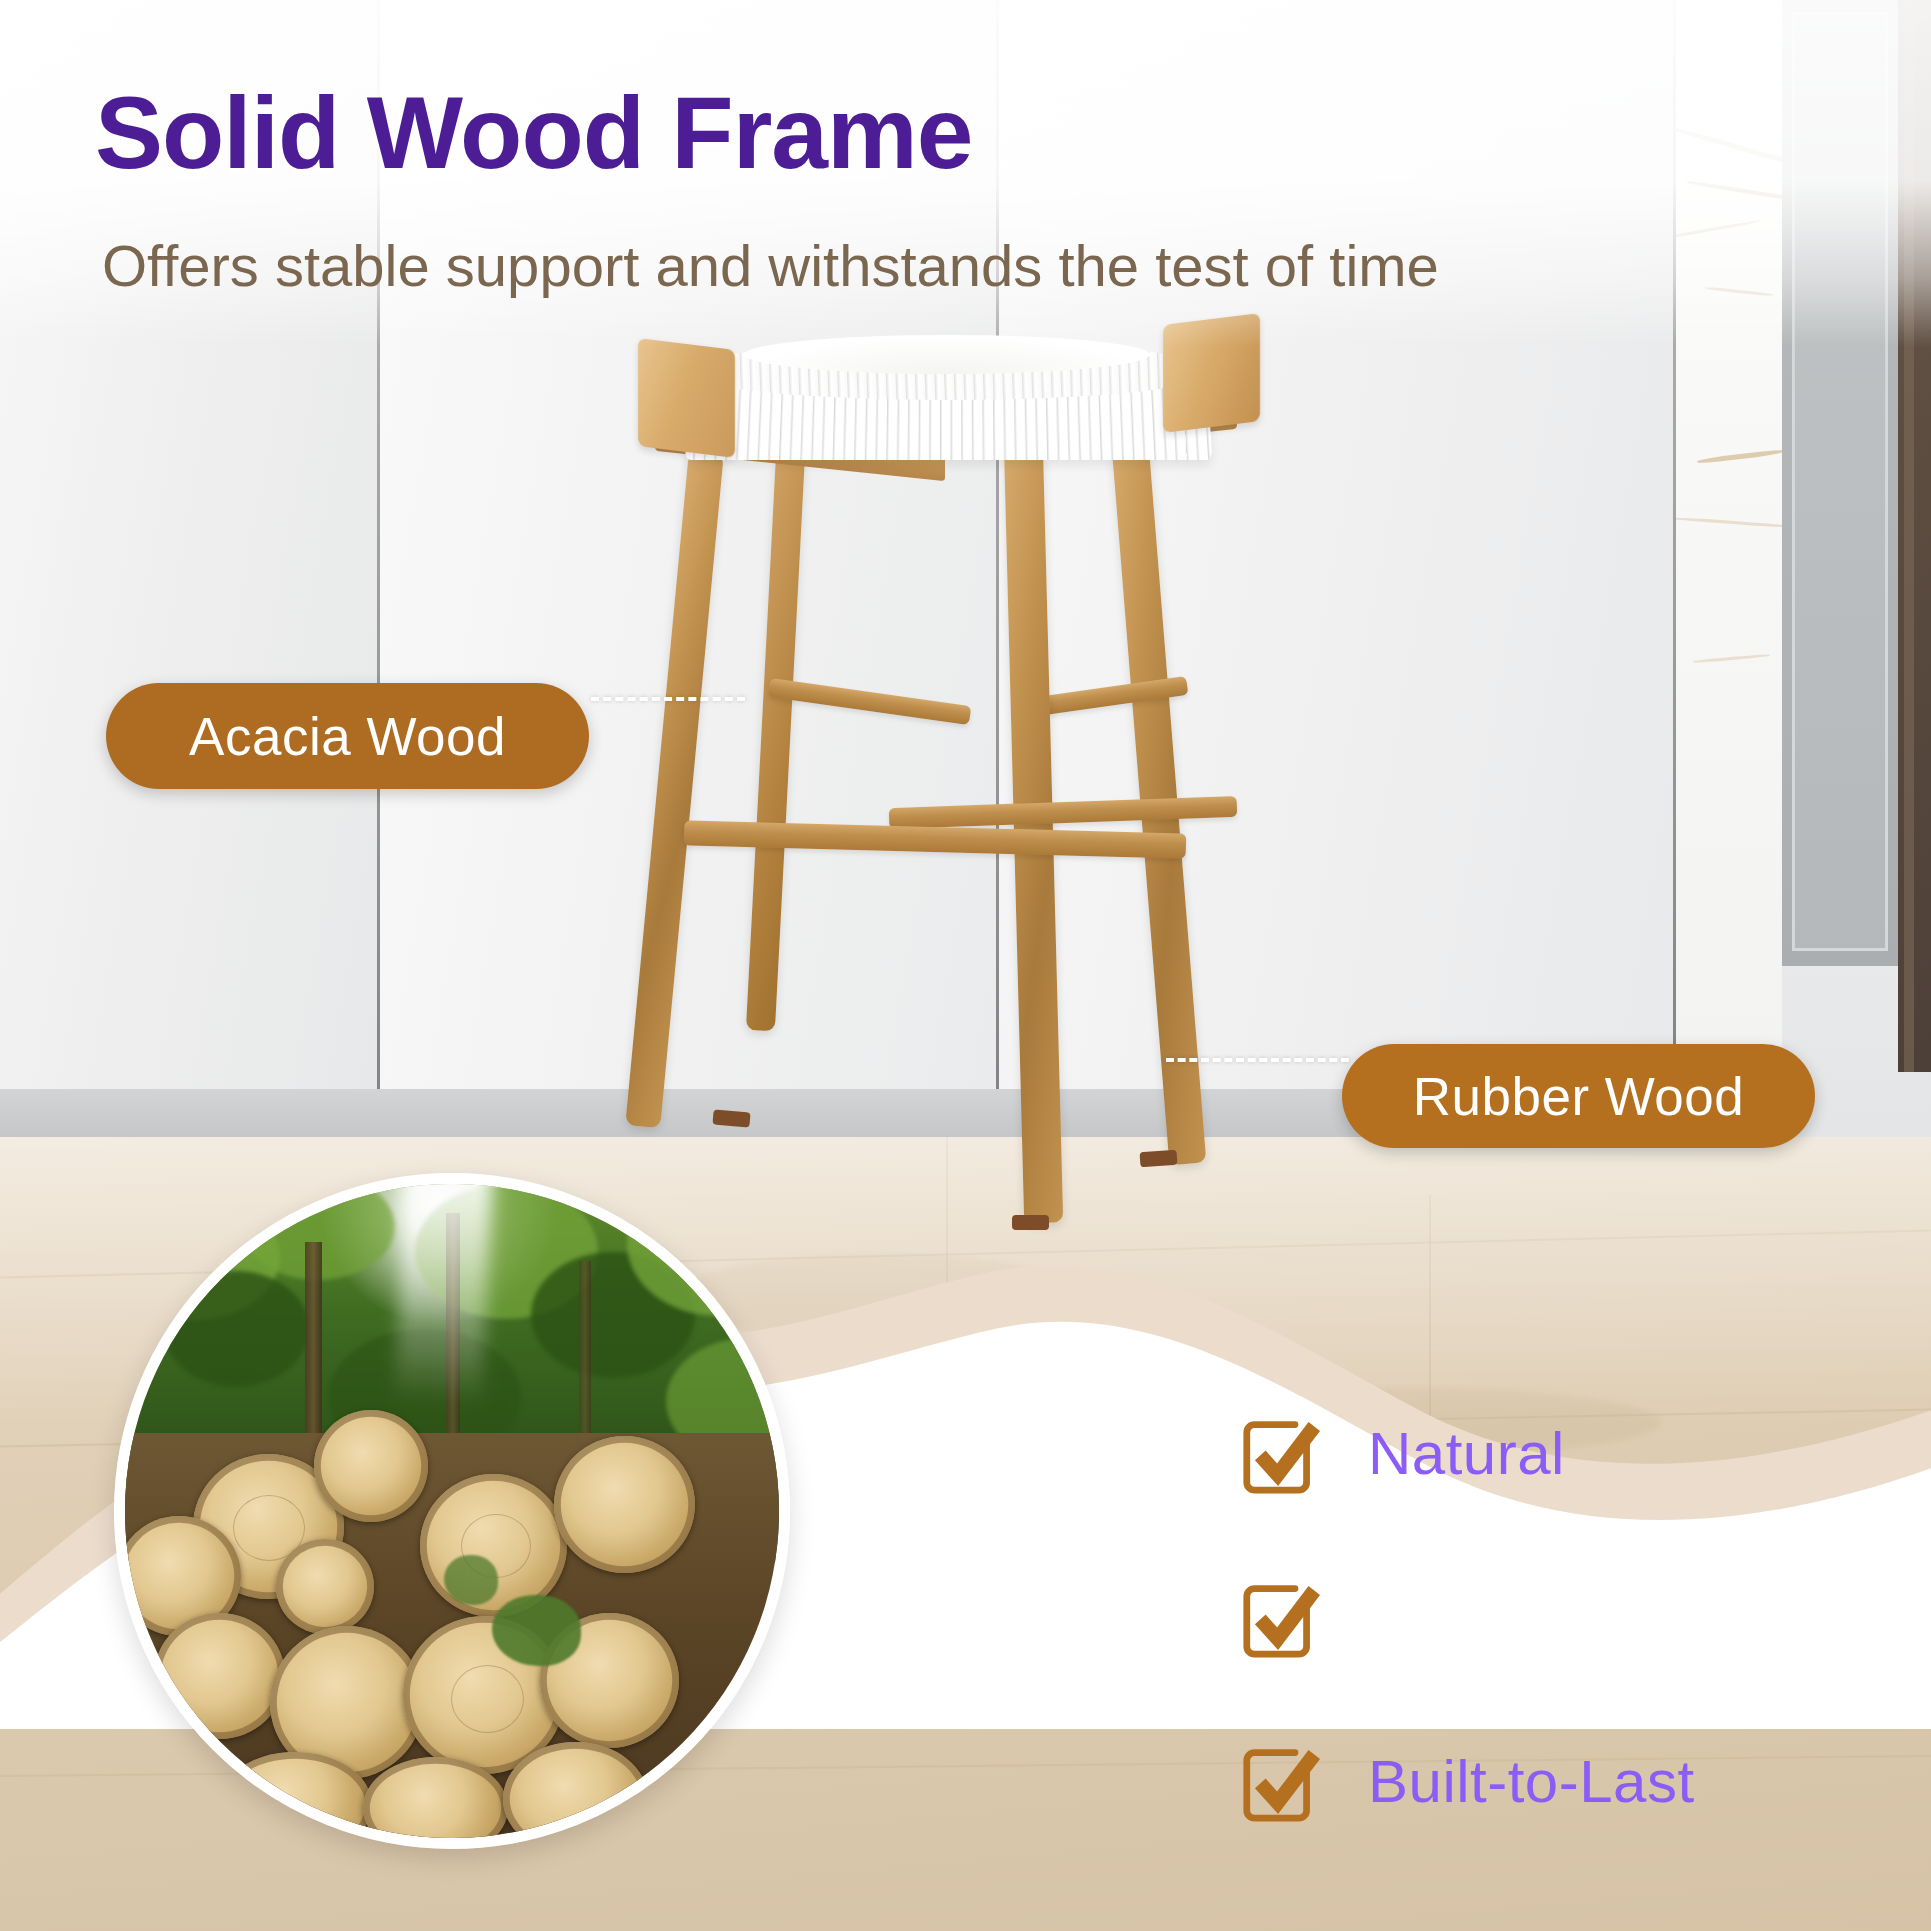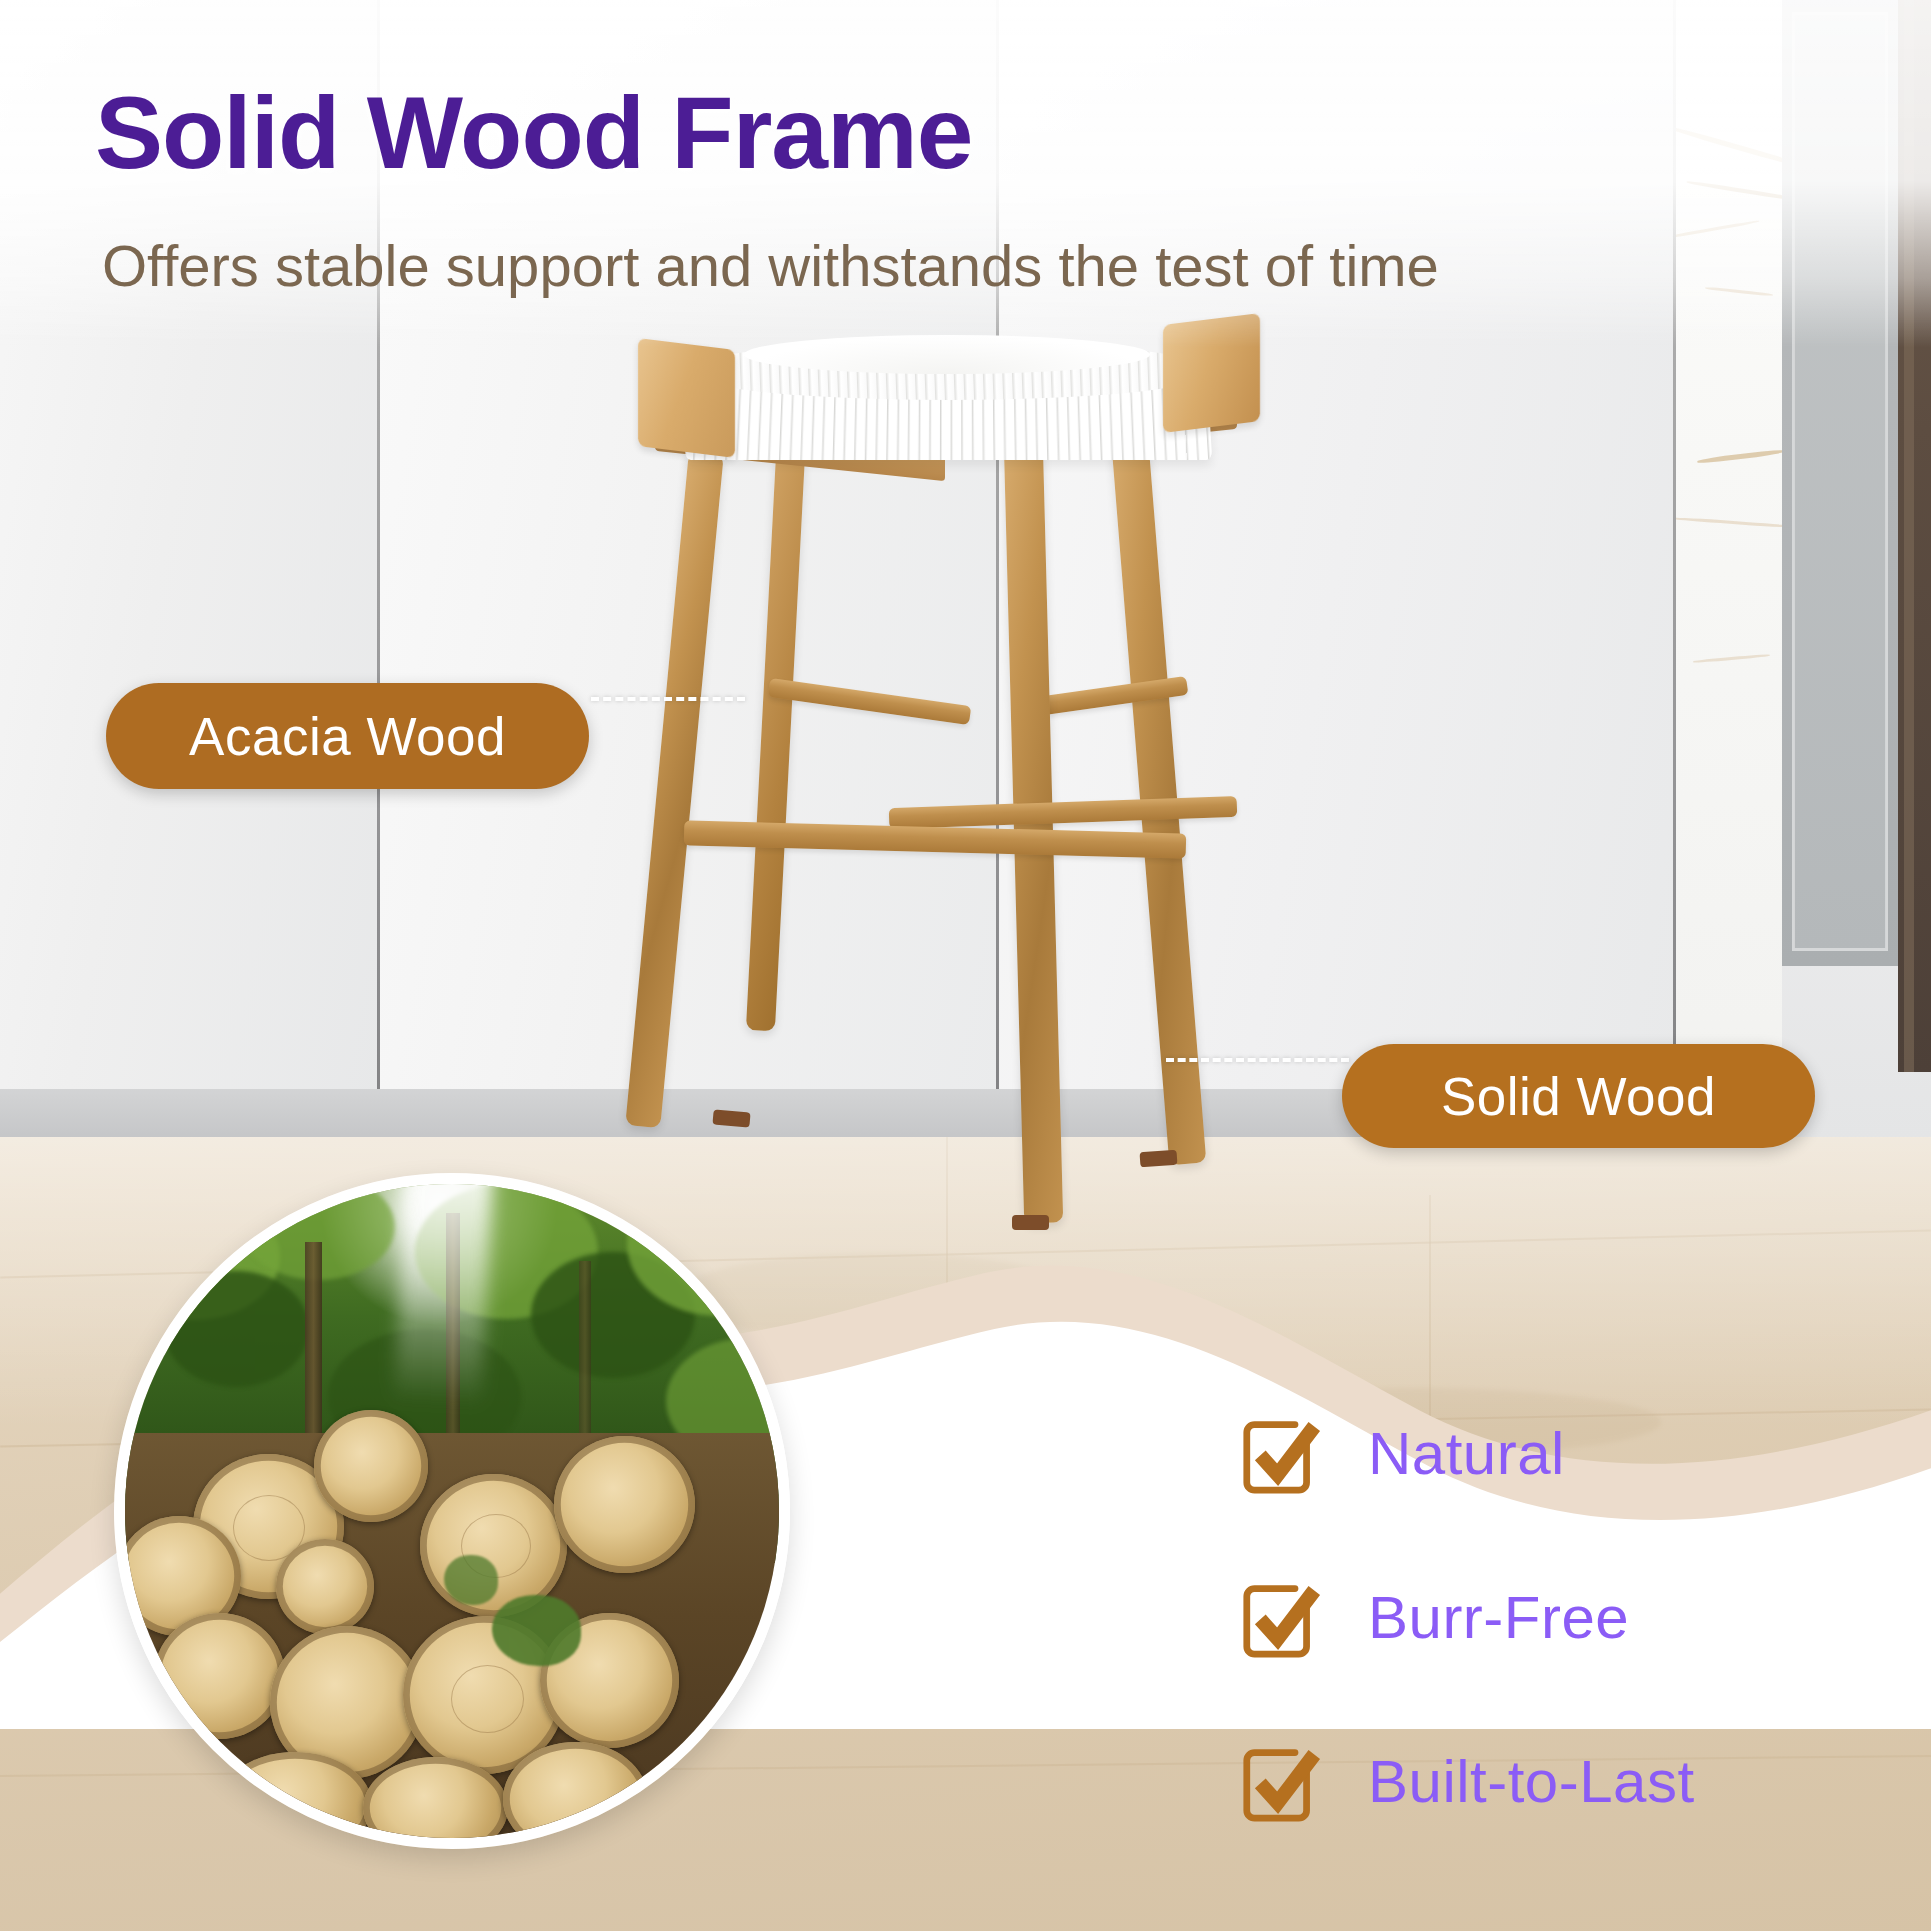--- a/index.html
+++ b/index.html
@@ -293,21 +293,21 @@
     </div>
   </div>
 
   <div class="dash dark" style="left:591px;top:697px;width:154px;"></div>
   <div class="dash dark" style="left:1166px;top:1058px;width:183px;"></div>
 
   <div class="pill pill-acacia">
     <span>Acacia Wood</span>
   </div>
   <div class="pill pill-rubber">
-    <span>Solid Wood</span>
+    <span>Rubber Wood</span>
   </div>
 
   <div class="checks">
 
     <div class="crow">
       <div class="cbox">
         <svg viewBox="0 0 84 84">
           <path d="M68,30 L68,72 a8,8 0 0 1 -8,8 L14,80 a8,8 0 0 1 -8,-8 L6,20 a8,8 0 0 1 8,-8 L56,12" fill="none" stroke="#b5701f" stroke-width="7" stroke-linecap="round"></path>
           <path d="M20,44 L38,64 L76,14" fill="none" stroke="#b5701f" stroke-width="15" stroke-linecap="butt" stroke-linejoin="miter"></path>
         </svg>
@@ -315,21 +315,20 @@
       <div class="clabel">Natural</div>
     </div>
 
     <div class="crow">
       <div class="cbox">
         <svg viewBox="0 0 84 84">
           <path d="M68,30 L68,72 a8,8 0 0 1 -8,8 L14,80 a8,8 0 0 1 -8,-8 L6,20 a8,8 0 0 1 8,-8 L56,12" fill="none" stroke="#b5701f" stroke-width="7" stroke-linecap="round"></path>
           <path d="M20,44 L38,64 L76,14" fill="none" stroke="#b5701f" stroke-width="15" stroke-linecap="butt" stroke-linejoin="miter"></path>
         </svg>
       </div>
-      <div class="clabel">Burr-Free</div>
     </div>
 
     <div class="crow">
       <div class="cbox">
         <svg viewBox="0 0 84 84">
           <path d="M68,30 L68,72 a8,8 0 0 1 -8,8 L14,80 a8,8 0 0 1 -8,-8 L6,20 a8,8 0 0 1 8,-8 L56,12" fill="none" stroke="#b5701f" stroke-width="7" stroke-linecap="round"></path>
           <path d="M20,44 L38,64 L76,14" fill="none" stroke="#b5701f" stroke-width="15" stroke-linecap="butt" stroke-linejoin="miter"></path>
         </svg>
       </div>
       <div class="clabel">Built-to-Last</div>

